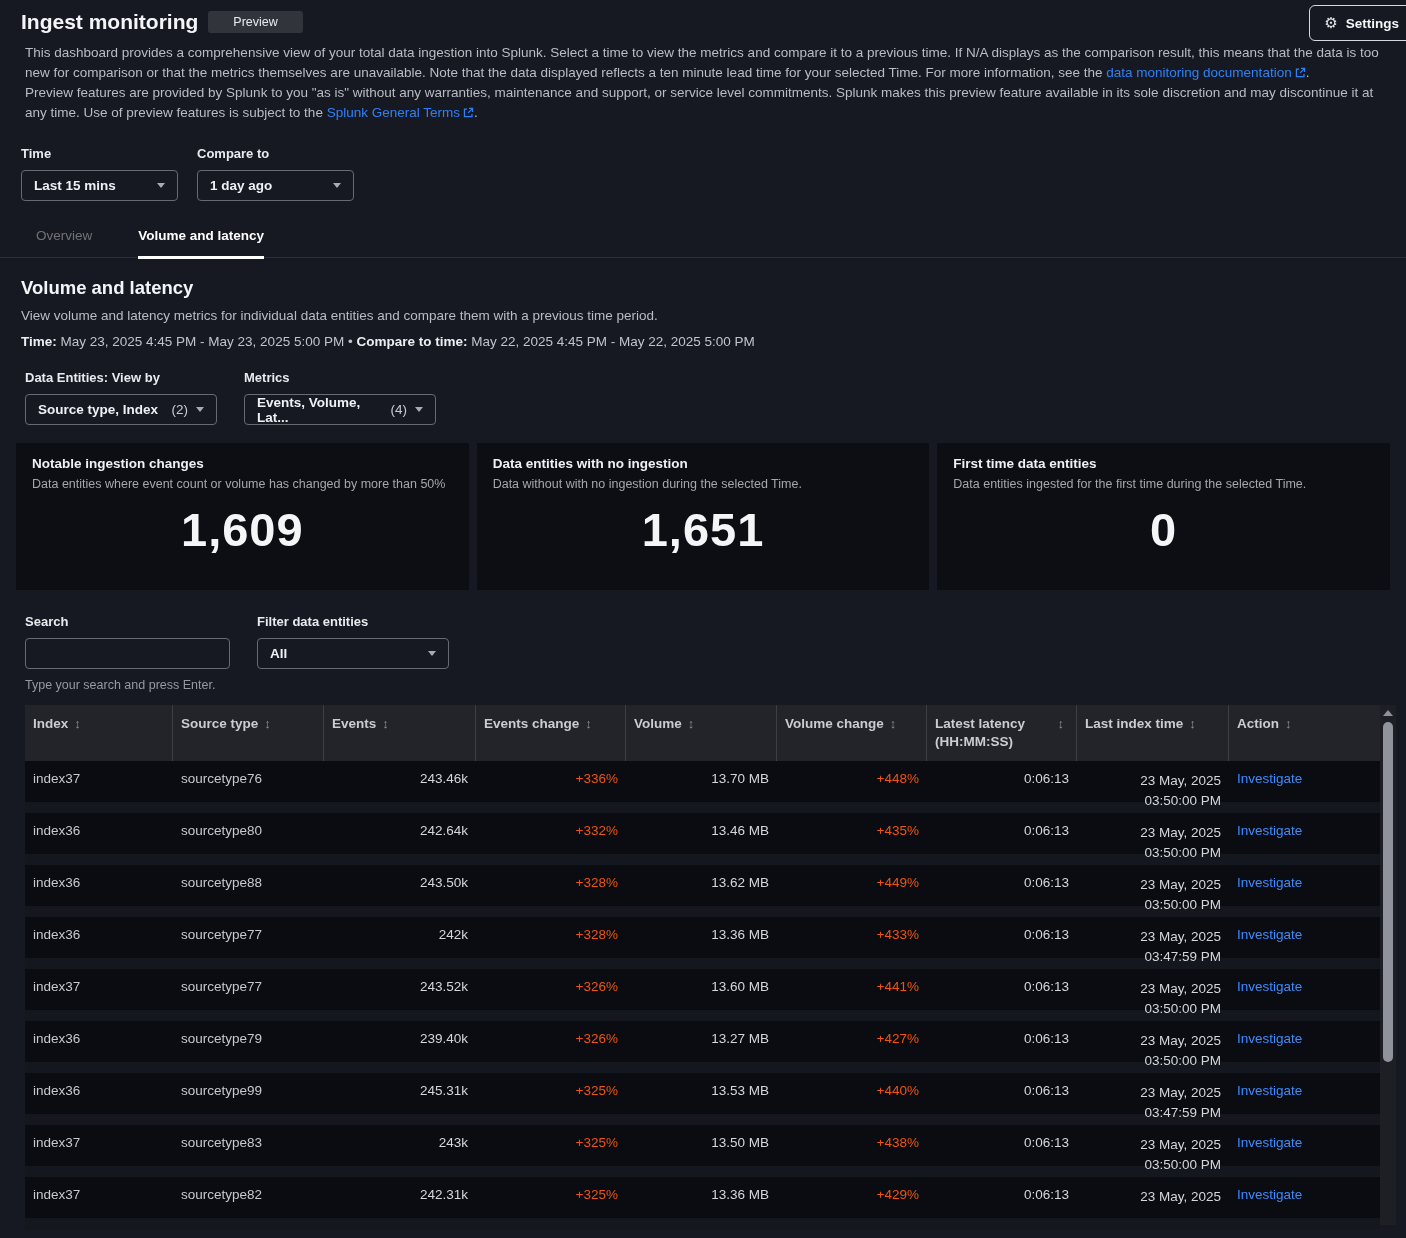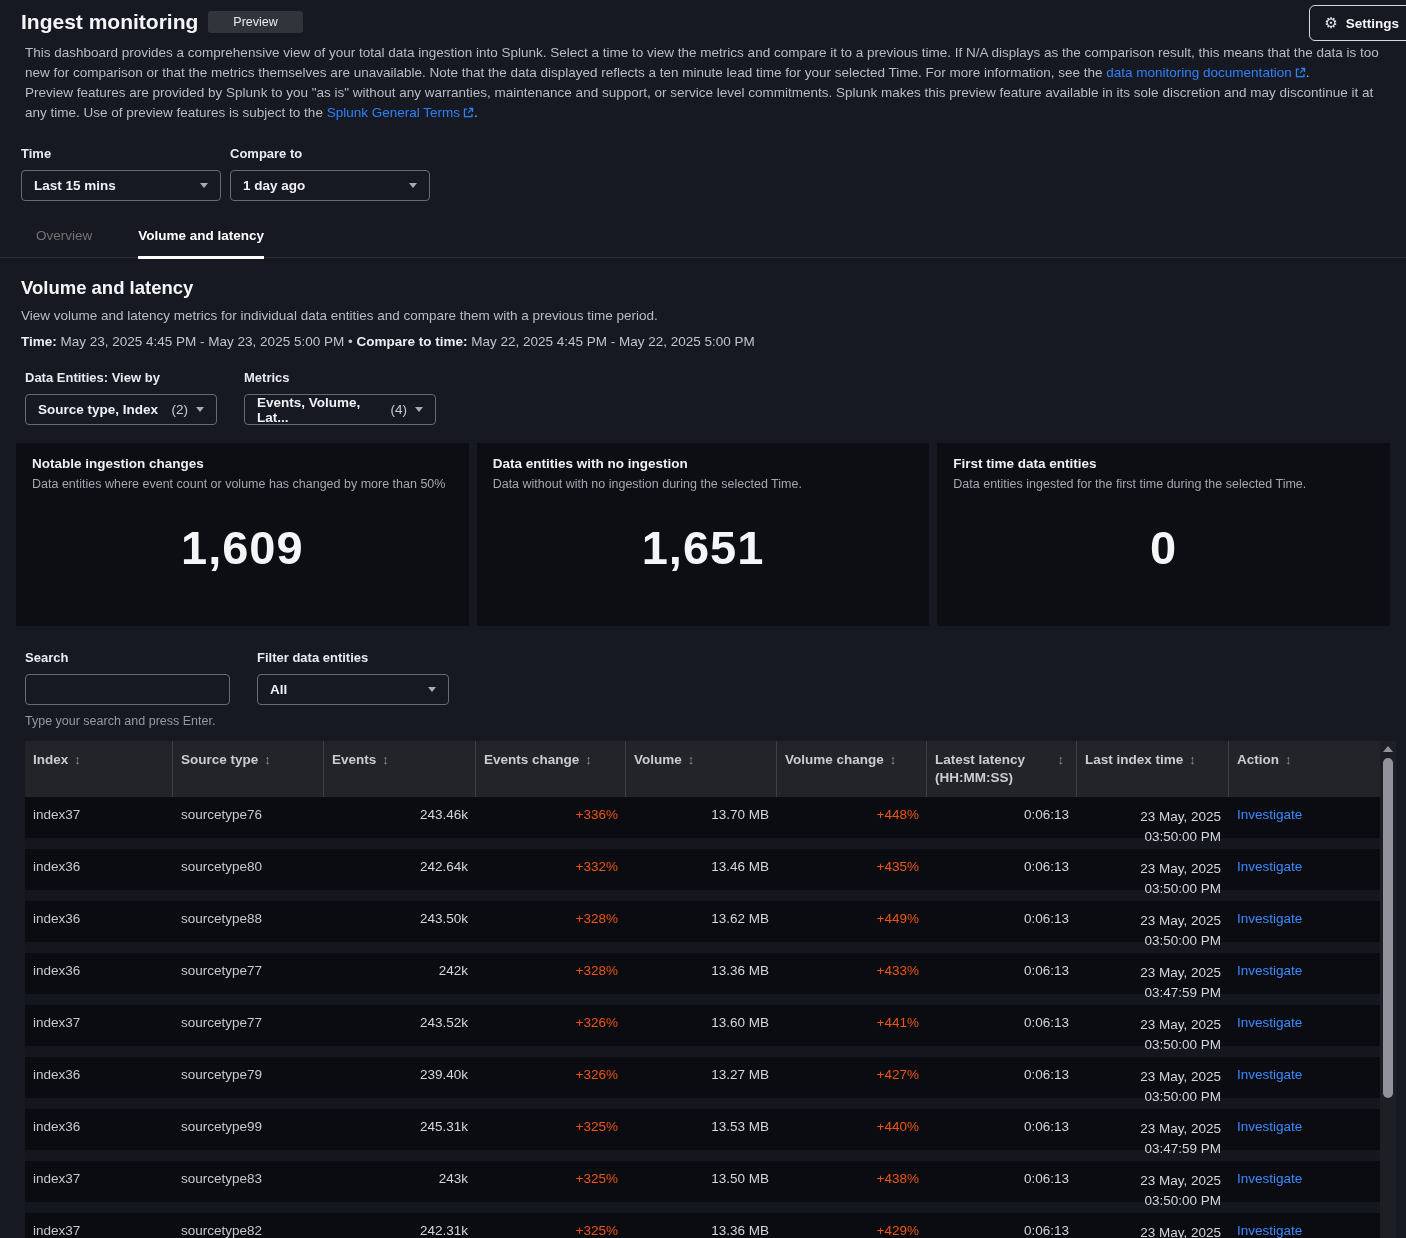--- a/index.html
+++ b/index.html
@@ -25,24 +25,24 @@
     padding:8px 18px 8px 14px; background:transparent;
     color:#f4f5f7; font-size:13.5px; font-weight:700; cursor:pointer;
   }
   .gear { font-size:15px; font-weight:400; color:#e3e5e9; }
   
   .desc { margin:9px 21px 0 25px; line-height:20px; color:#b9bcc3; }
   .desc p { margin:0; }
   a.doc-link { color:#2f80f7; text-decoration:none; }
   .ext-icon { display:inline-block; vertical-align:-1px; margin-left:3px; color:#2f80f7; }
   
-  .controls { display:flex; gap:9px; margin:23px 0 0 21px; }
+  .controls { display:flex; gap:19px; margin:23px 0 0 21px; }
   .field-label { font-size:13px; font-weight:700; color:#e8eaee; margin-bottom:9px; }
   .dropdown {
-    display:flex; align-items:center; width:200px; height:31px;
+    display:flex; align-items:center; width:157px; height:31px;
     border:1px solid #666a73; border-radius:4px; padding:0 12px;
     background:transparent; cursor:pointer;
   }
   .dropdown .val { font-weight:600; color:#eef0f3; }
   .dropdown .count { color:#c9ccd2; font-weight:400; margin-left:auto; padding-right:8px; }
   .caret {
     margin-left:auto; width:0; height:0; flex:none;
     border-left:4.5px solid transparent; border-right:4.5px solid transparent;
     border-top:5px solid #a7abb2;
   }
@@ -55,21 +55,21 @@
   .section-head { margin:19px 21px 0 21px; }
   .section-title { font-size:18.5px; font-weight:700; color:#f4f5f7; }
   .section-sub { margin-top:9px; color:#b9bcc3; }
   .timeline { margin-top:11px; color:#c0c3ca; }
   .timeline b { color:#eceef2; }
   
   .entity-filters { display:flex; gap:27px; margin:21px 0 0 25px; }
   .dd-wide { width:192px; }
   
   .cards { display:flex; gap:8px; margin:18px 16px 0 16px; }
-  .card { flex:1; height:183px; background:#0c0e13; padding:13px 16px; display:flex; flex-direction:column; }
+  .card { flex:1; height:147px; background:#0c0e13; padding:13px 16px; display:flex; flex-direction:column; }
   .card-title { font-size:13.5px; font-weight:700; color:#eef0f3; }
   .card-sub { margin-top:6px; font-size:12.5px; color:#a4a7ae; }
   .card-value-wrap { flex:1; display:flex; align-items:center; justify-content:center; }
   .card-value { font-size:47px; font-weight:700; color:#f4f5f7; margin-top:-10px; letter-spacing:1px; }
   
   .search-row { display:flex; gap:27px; margin:24px 0 0 25px; }
   .search-input {
     width:205px; height:31px; background:transparent;
     border:1px solid #666a73; border-radius:4px; color:#eef0f3;
     padding:0 10px; font-size:13.5px; outline:none;

